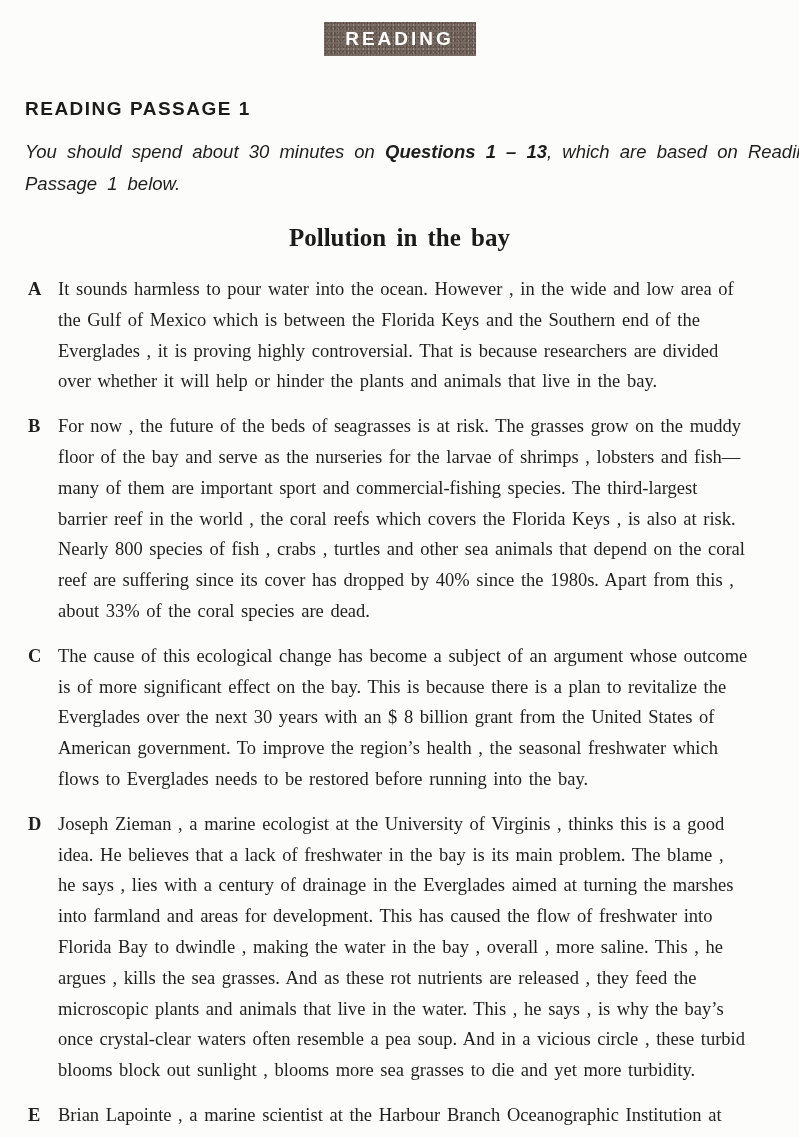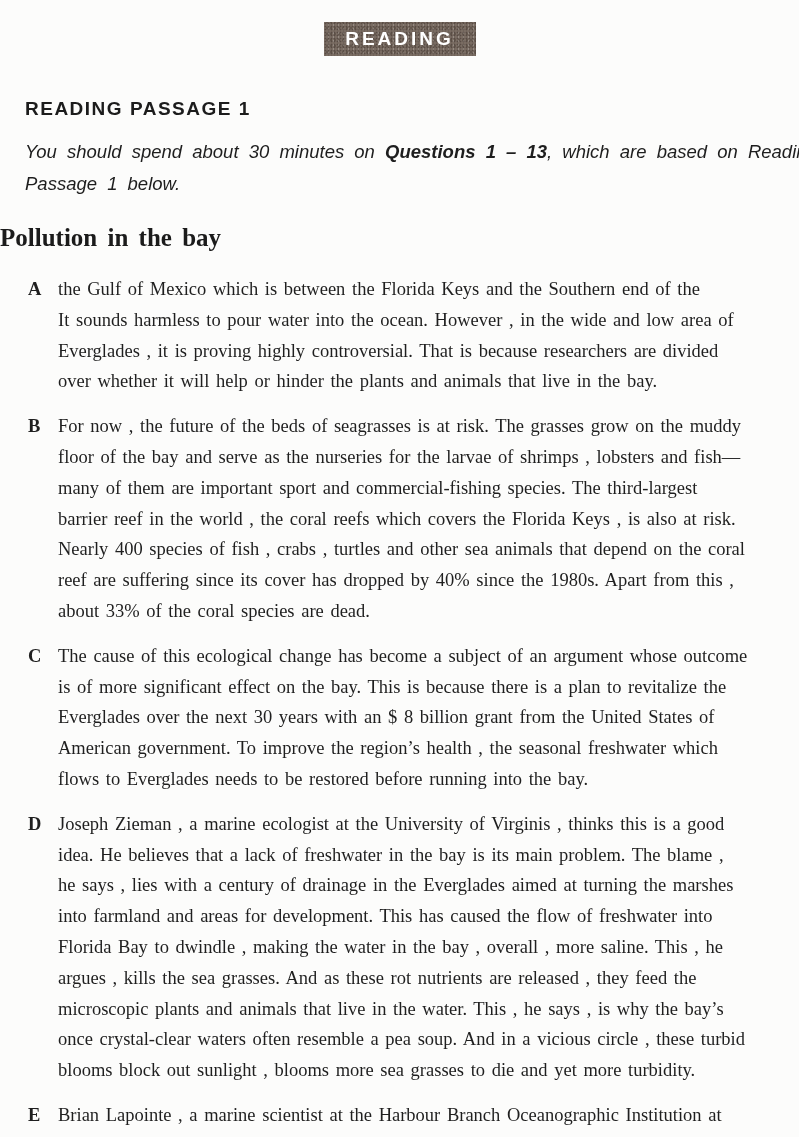--- a/index.html
+++ b/index.html
@@ -60,20 +60,21 @@
     font-size: 18.5px;
     line-height: 32px;
     word-spacing: 5px;
     color: #1e1e1e;
   }
   .instr-line { display: block; white-space: nowrap; }
   .instructions b { font-weight: bold; }
   
   .passage-title {
     margin: 24px 0 0 0;
+    text-align: center;
     font-family: "Liberation Serif", serif;
     font-weight: bold;
     font-size: 25px;
     word-spacing: 4px;
     color: #1b1b1b;
   }
   
   .paragraphs {
     margin: 22px 0 0 0;
     padding-left: 28px;
@@ -111,34 +112,34 @@
     <span class="instr-line"><span>You should spend about 30 minutes on </span><b>Questions 1 – 13</b><span>, which are based on Reading</span></span>
     <span class="instr-line">Passage 1 below.</span>
   </p>
 
   <h2 class="passage-title">Pollution in the bay</h2>
 
   <div class="paragraphs">
       <div class="para">
         <span class="para-letter">A</span>
         <div class="para-lines">
+          <div class="line">It sounds harmless to pour water into the ocean. However , in the wide and low area of</div>
           <div class="line">the Gulf of Mexico which is between the Florida Keys and the Southern end of the</div>
-          <div class="line">It sounds harmless to pour water into the ocean. However , in the wide and low area of</div>
           <div class="line">Everglades , it is proving highly controversial. That is because researchers are divided</div>
           <div class="line">over whether it will help or hinder the plants and animals that live in the bay.</div>
         </div>
       </div>
       <div class="para">
         <span class="para-letter">B</span>
         <div class="para-lines">
           <div class="line">For now , the future of the beds of seagrasses is at risk. The grasses grow on the muddy</div>
           <div class="line">floor of the bay and serve as the nurseries for the larvae of shrimps , lobsters and fish—</div>
           <div class="line">many of them are important sport and commercial-fishing species. The third-largest</div>
           <div class="line">barrier reef in the world , the coral reefs which covers the Florida Keys , is also at risk.</div>
-          <div class="line">Nearly 400 species of fish , crabs , turtles and other sea animals that depend on the coral</div>
+          <div class="line">Nearly 800 species of fish , crabs , turtles and other sea animals that depend on the coral</div>
           <div class="line">reef are suffering since its cover has dropped by 40% since the 1980s. Apart from this ,</div>
           <div class="line">about 33% of the coral species are dead.</div>
         </div>
       </div>
       <div class="para">
         <span class="para-letter">C</span>
         <div class="para-lines">
           <div class="line">The cause of this ecological change has become a subject of an argument whose outcome</div>
           <div class="line">is of more significant effect on the bay. This is because there is a plan to revitalize the</div>
           <div class="line">Everglades over the next 30 years with an $ 8 billion grant from the United States of</div>

